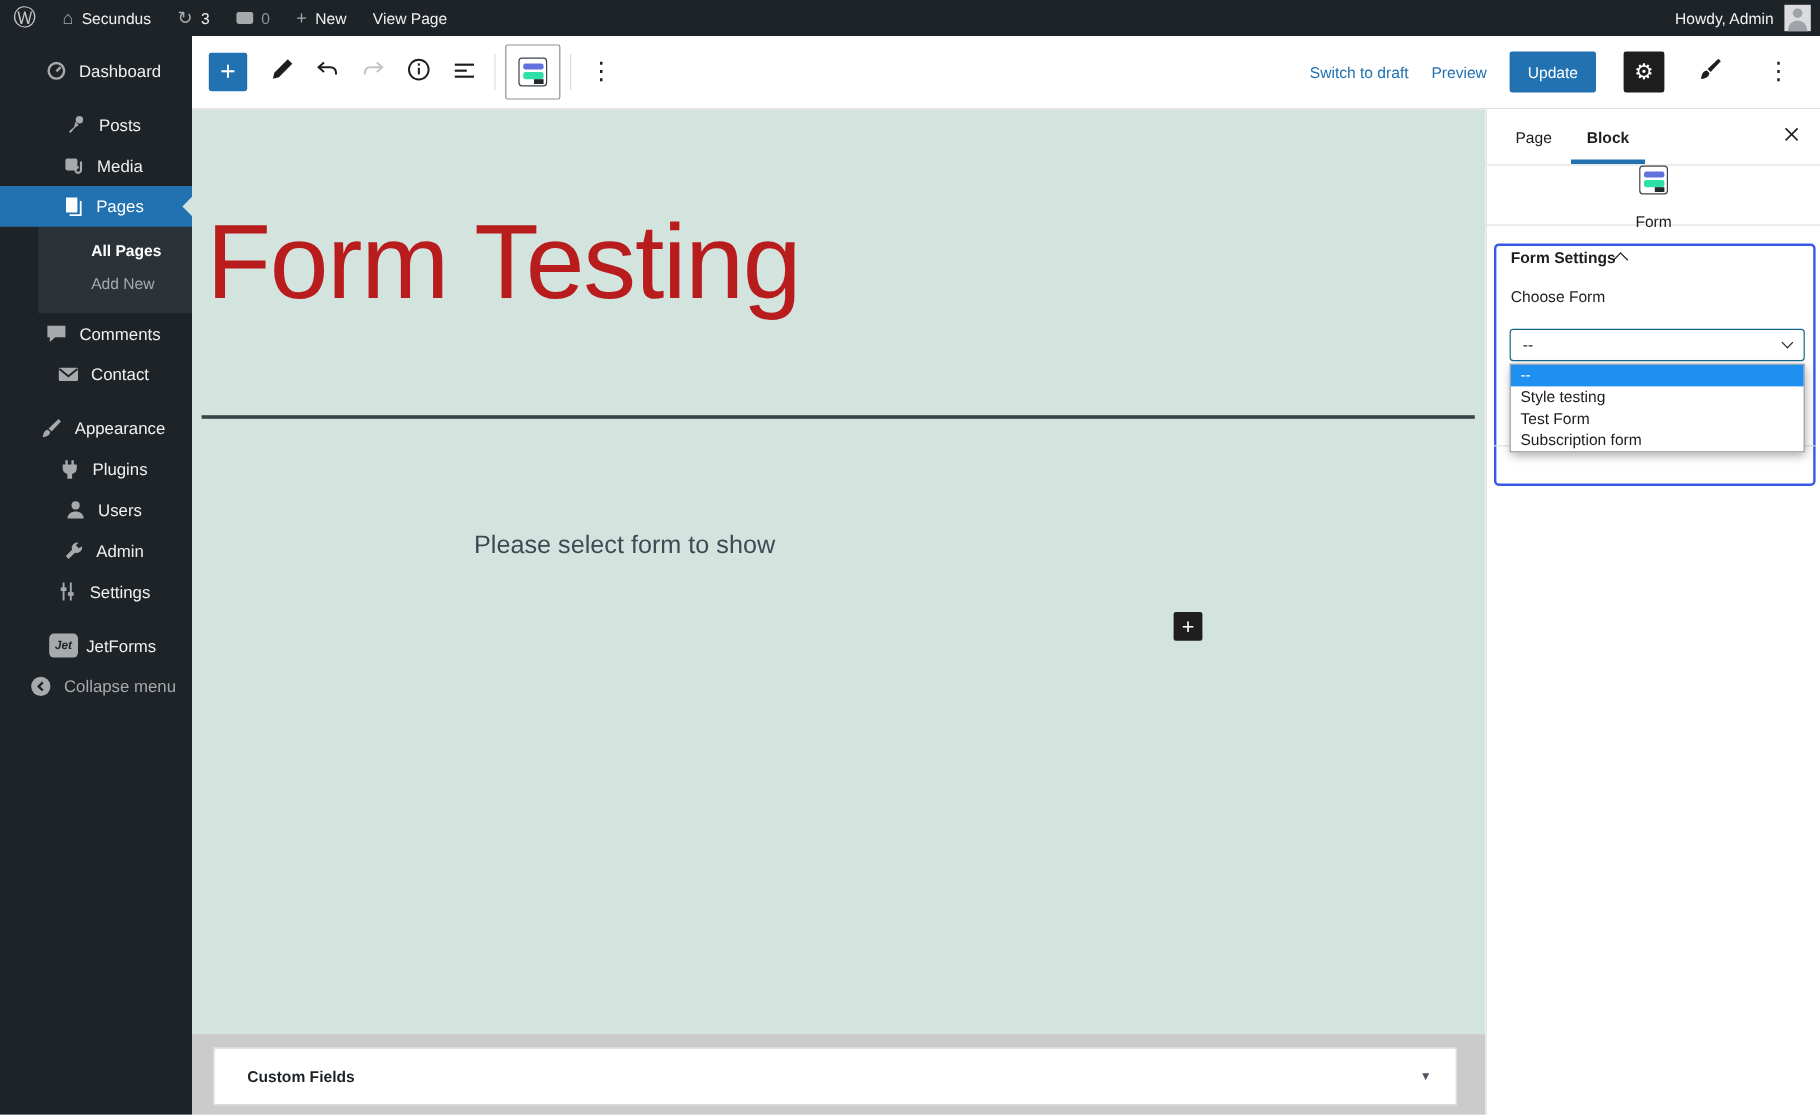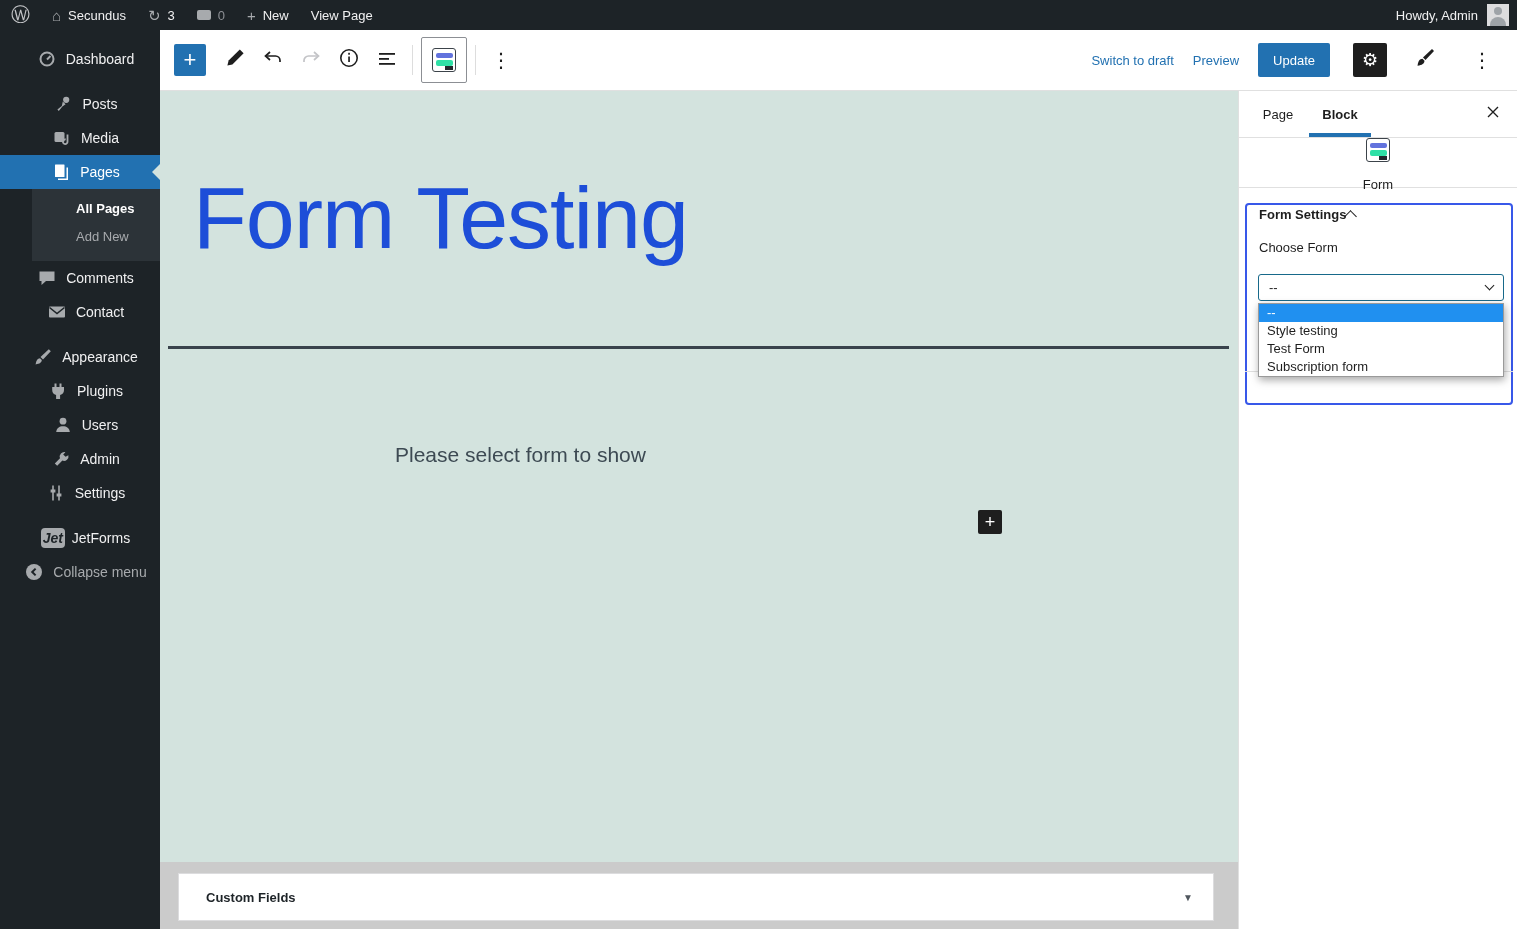--- a/index.html
+++ b/index.html
@@ -32,21 +32,21 @@
   .menu-item.active { background:#2271b1; color:#fff; }
   .menu-item.active .mi { color:#fff; }
   .active-arrow { position:absolute; right:-1px; top:50%; transform:translateY(-50%); width:0; height:0;
                   border-top:9px solid transparent; border-bottom:9px solid transparent; border-right:9px solid #d3e3de; }
   .submenu { background:#2c3338; padding:6px 0 10px;margin-left:32px; }
   .submenu-item { height:28px; line-height:28px; padding-left:44px; font-size:13px; color:#a7aaad; cursor:pointer; }
   .submenu-item.current { color:#fff; font-weight:bold; }
   .muted-item { color:#a7aaad; }
   .muted-item .mi { color:#a7aaad; }
   .jet-badge { width:24px; height:20px; margin-right:7px; background:#a7aaad; color:#1d2327; border-radius:4px;
-               font-size:14px; font-weight:bold; font-style:italic; display:flex; align-items:center; justify-content:center; flex:none; }
+               font-size:10px; font-weight:bold; font-style:italic; display:flex; align-items:center; justify-content:center; flex:none; }
 
   
   #editor-toolbar { position:absolute; top:30px; left:160px; width:1357px; height:61px; background:#fff;
                     border-bottom:1px solid #e0e0e0; display:flex; align-items:center; padding:0 16px 0 14px; z-index:40; }
   .tb-plus { width:32px; height:32px; background:#2271b1; border-radius:2px; color:#fff; font-size:22px;
              display:flex; align-items:center; justify-content:center; margin-right:10px; cursor:pointer; }
   .tb-btn { width:38px; height:38px; display:flex; align-items:center; justify-content:center; cursor:pointer; }
   .tb-sep { width:1px; height:30px; background:#ddd; margin:0 6px; }
   .form-block-btn { width:46px; height:46px; border:1px solid #8c8f94; border-radius:2px;
                     display:flex; align-items:center; justify-content:center; margin:0 2px; cursor:pointer; background:#fff; }
@@ -58,21 +58,21 @@
   .tb-right { margin-left:auto; display:flex; align-items:center; gap:19px; }
   .tb-link { color:#2271b1; font-size:13px; cursor:pointer; text-decoration:none; }
   .update-btn { background:#2271b1; color:#fff; font-size:13px; height:34px; padding:0 15px; border:none;
                 border-radius:2px; display:flex; align-items:center; cursor:pointer; }
   .gear-btn { width:34px; height:34px; background:#1e1e1e; color:#fff; border-radius:2px; font-size:18px;
               display:flex; align-items:center; justify-content:center; cursor:pointer; margin-left:4px; }
 
   
   #canvas { position:absolute; top:91px; left:160px; width:1078px; height:838px; background:#d3e3de; overflow:hidden; }
   .page-title { position:absolute; left:12px; top:74px; font-size:88px; font-weight:300; letter-spacing:-1px;
-                color:#1d4ed8; line-height:1.2; cursor:text;margin-left:21px; }
+                color:#b91c1c; line-height:1.2; cursor:text; }
   .title-rule { position:absolute; left:8px; top:255px; width:1061px; height:3px; background:#39434c; }
   .form-placeholder { position:absolute; left:235px; top:352px; font-size:21px; color:#3d4a53; }
   .inserter { position:absolute; left:818px; top:419px; width:24px; height:24px; background:#1e1e1e; border-radius:2px;
               color:#fff; font-size:18px; display:flex; align-items:center; justify-content:center; cursor:pointer; }
   .metabox-strip { position:absolute; left:0; bottom:0; width:100%; height:67px; background:#cbcbcb; }
   .metabox { position:absolute; left:18px; right:24px; top:11px; height:48px; background:#fff; border:1px solid #dcdcde;
              display:flex; align-items:center; justify-content:space-between; padding:0 20px 0 27px;
              font-size:13px; font-weight:bold; color:#1d2327; cursor:pointer; }
   .mb-tri { font-size:10px; color:#50575e; }
 

